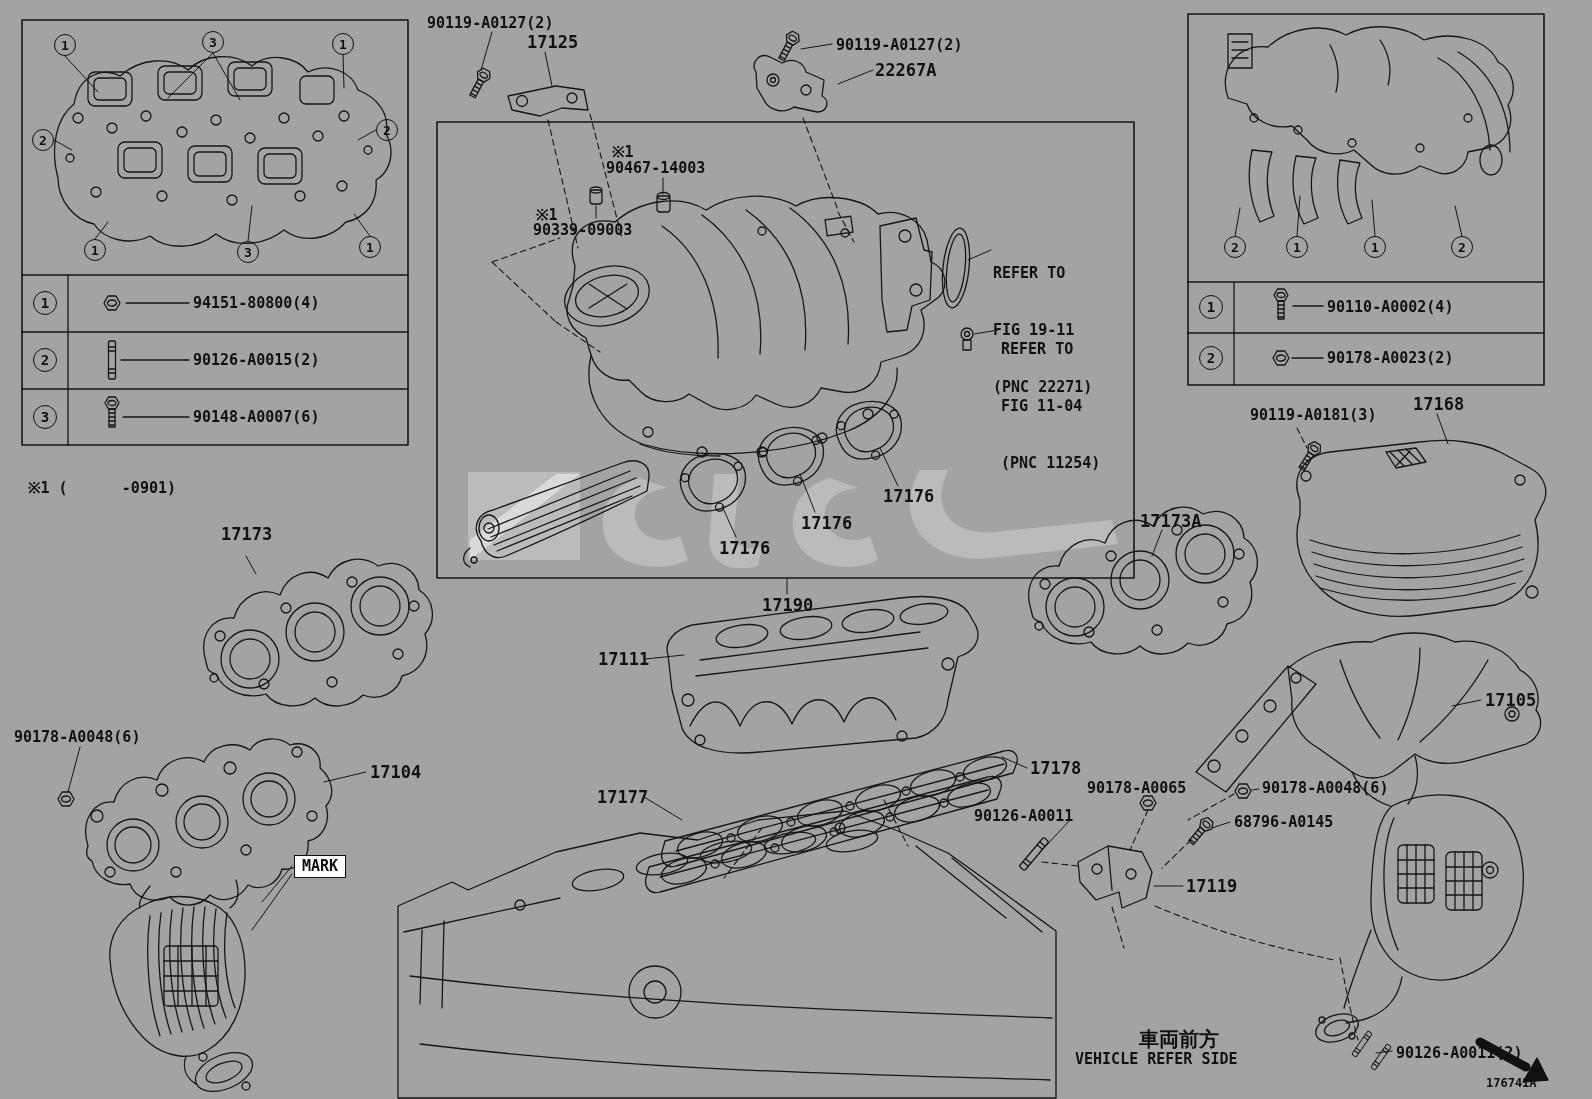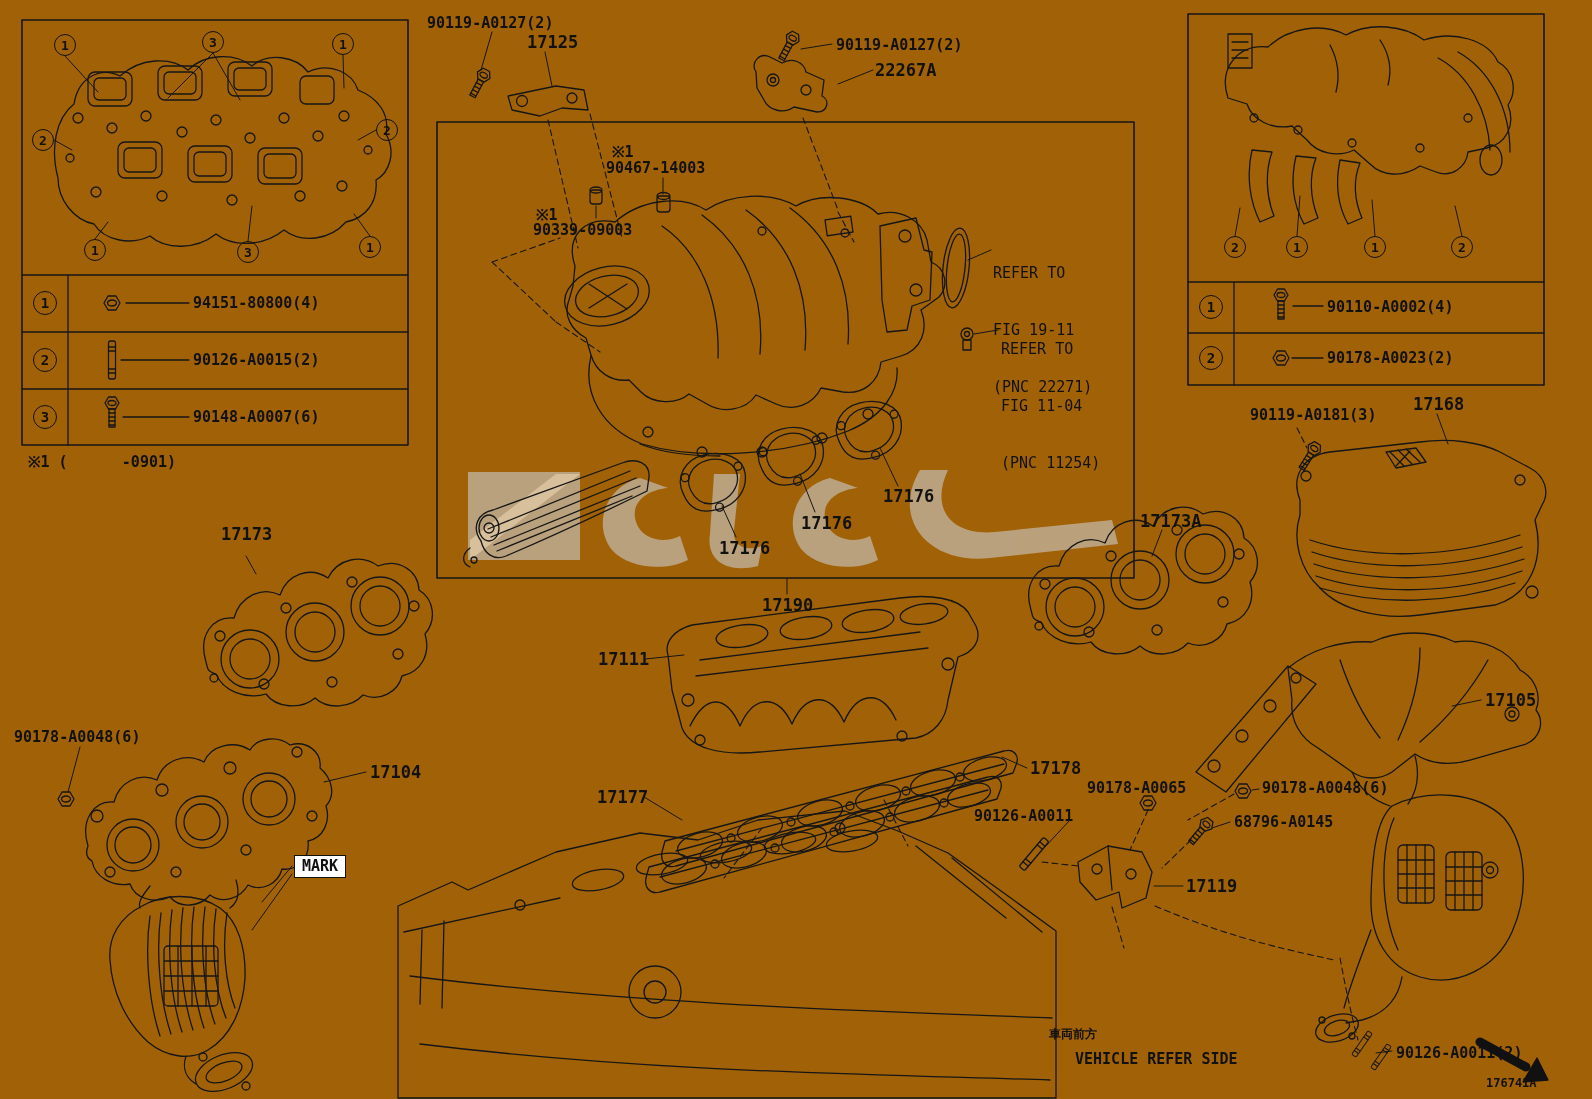--- a/index.html
+++ b/index.html
@@ -1,23 +1,23 @@
 <!DOCTYPE html>
 <html><head>
 <meta charset="utf-8">
 <style>
   * { margin:0; padding:0; box-sizing:border-box; }
   body { background:#fff; }
-  #page { position:relative; width:1592px; height:1099px; background:#a16207; overflow:hidden;
+  #page { position:relative; width:1592px; height:1099px; background:#a3a3a3; overflow:hidden;
           font-family:"DejaVu Sans Mono","Liberation Mono",monospace; color:#111; }
   svg.art { position:absolute; left:0; top:0; }
   .pn { position:absolute; font-size:15px; font-weight:bold; white-space:nowrap; z-index:3; }
   .pn.big { font-size:17px; }
-  .pn.pre { white-space:pre; }
-  .refer { position:absolute; font-size:15px; font-weight:normal; line-height:19px; z-index:3; white-space:pre; }
+  .pn.pre { white-space:pre;margin-top:26px; }
+  .refer { position:absolute; font-size:15px; font-weight:bold; line-height:19px; z-index:3; white-space:pre; }
   .callout { position:absolute; width:22px; height:22px; border:1.5px solid #111; border-radius:50%;
              display:flex; align-items:center; justify-content:center; font-size:13px; font-weight:bold; z-index:3; }
   .callout.lg { width:24px; height:24px; font-size:14px; }
   .mark-box { position:absolute; border:1.6px solid #111; padding:1px 7px 2px; font-size:15px;
               font-weight:bold; z-index:3; background:#fff; }
   .jp { font-family:"DejaVu Sans","Liberation Sans",sans-serif; }
 </style>
 </head>
 <body>
 
@@ -454,17 +454,17 @@
 
 <div class="callout" style="left:1224px;top:236px">2</div>
 <div class="callout" style="left:1286px;top:236px">1</div>
 <div class="callout" style="left:1364px;top:236px">1</div>
 <div class="callout" style="left:1451px;top:236px">2</div>
 <div class="callout lg" style="left:1199px;top:295px">1</div>
 <div class="callout lg" style="left:1199px;top:346px">2</div>
 <div class="pn" style="left:1327px;top:298px">90110-A0002(4)</div>
 <div class="pn" style="left:1327px;top:349px">90178-A0023(2)</div>
 
-<div class="pn jp" style="left:1049px;top:1026px;font-size:12px">車両前方</div>
+<div class="pn jp" style="left:1139px;top:1026px;font-size:20px">車両前方</div>
 <div class="pn" style="left:1075px;top:1050px">VEHICLE REFER SIDE</div>
 <div class="pn" style="left:1486px;top:1076px;font-size:12px">176741A</div>
 
 </div>
 
 </body></html>

